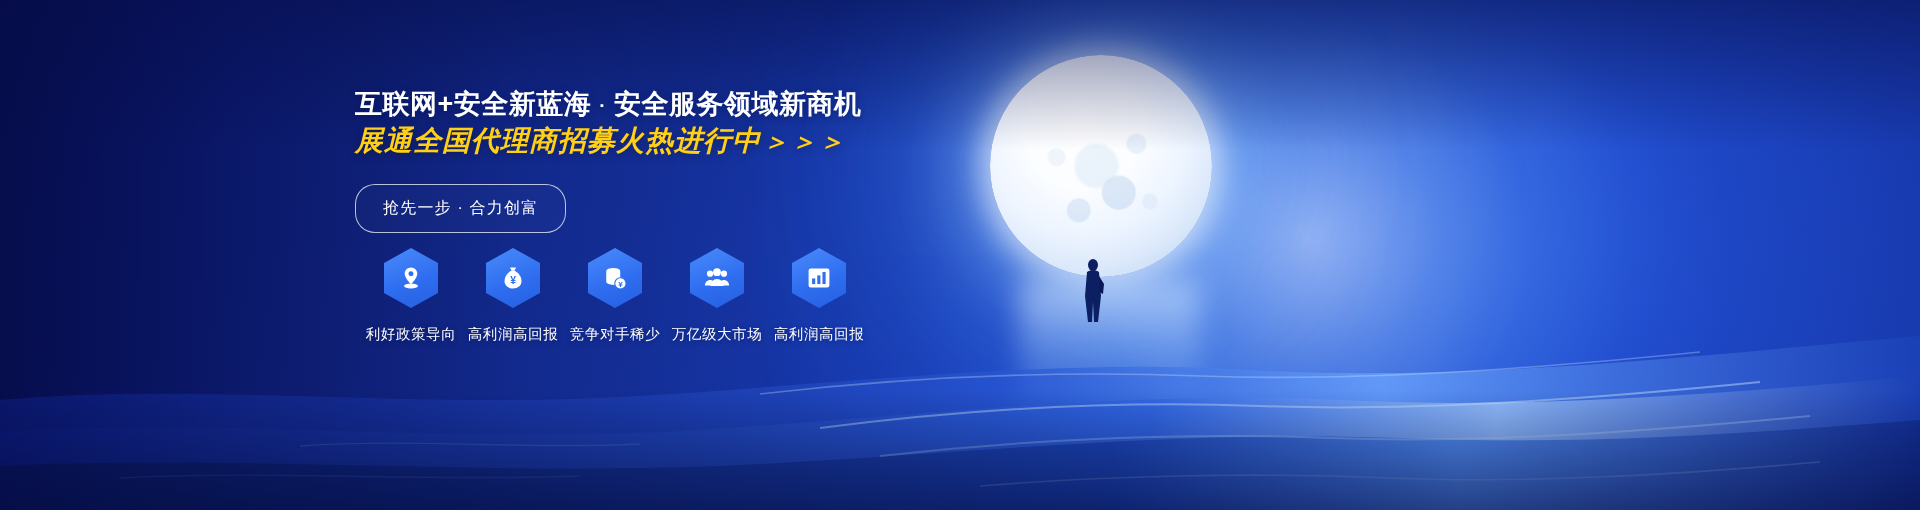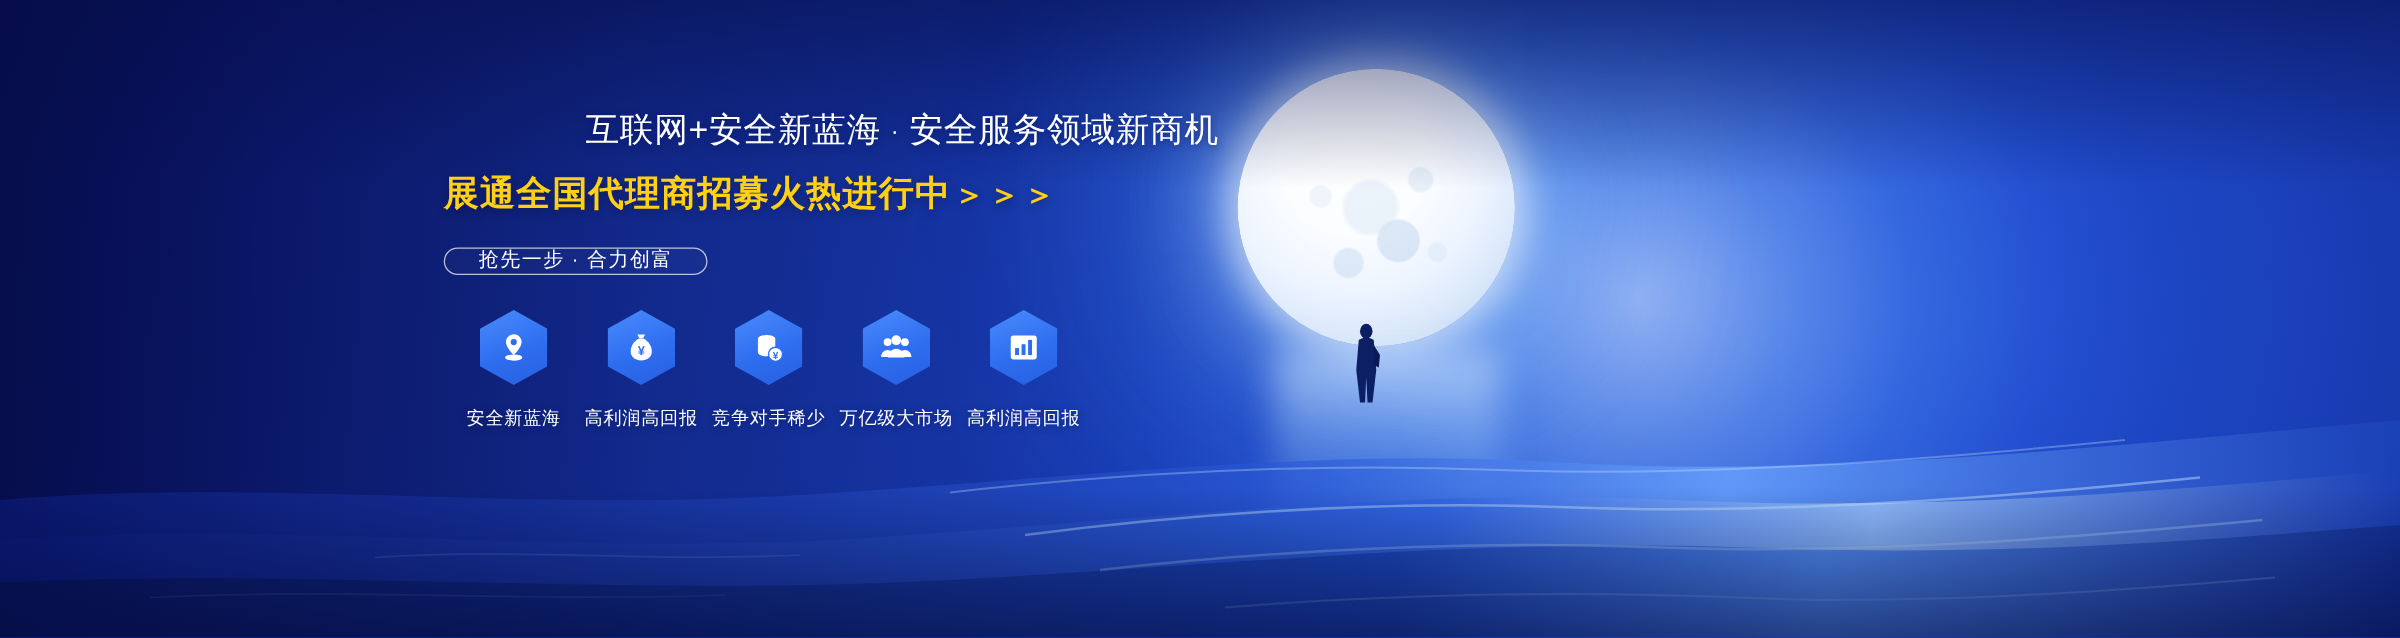--- a/index.html
+++ b/index.html
@@ -102,51 +102,50 @@
   .content {
     position:absolute;
     left:355px; top:88px;
     width:620px;
   }
 
   .headline {
     font-size:27px;
     line-height:1.25;
     color:#ffffff;
-    font-weight:400;
+    font-weight:700;
     letter-spacing:0.5px;
     white-space:nowrap;
     text-shadow:0 1px 6px rgba(0,20,90,0.55);
-    text-align:right;
   }
   .headline .sep { margin:0 8px; font-size:19px; vertical-align:middle; }
 
   .subline {
-    margin-top:14px;
     font-size:28px;
     font-weight:bold;
     color:#FFD016;
     letter-spacing:1px;
     white-space:nowrap;
     text-shadow:0 2px 8px rgba(20,10,0,0.35);
+    font-style:italic;
   }
   .subline .arrows {
     color:#FFD016;
     font-weight:bold;
     font-size:25px;
     letter-spacing:3px;
     margin-left:2px;
   }
 
   .pill {
     margin-top:24px;
     display:inline-flex;
     align-items:center;
     justify-content:center;
-    height:22px;
+    height:49px;
     padding:0 27px;
     border:1px solid rgba(255,255,255,0.72);
     border-radius:20px;
     color:#ffffff;
     font-size:16px;
     letter-spacing:1.2px;
     white-space:nowrap;
     background:rgba(255,255,255,0.02);
   }
 
@@ -266,21 +265,21 @@
       <div class="hexwrap">
         <div class="hex"></div>
         <div class="hex-ico">
           <svg width="26" height="26" viewBox="0 0 24 24" xmlns="http://www.w3.org/2000/svg">
             <path d="M12 2.2c-3.2 0-5.8 2.6-5.8 5.8 0 4.2 5.8 9.6 5.8 9.6s5.8-5.4 5.8-9.6c0-3.2-2.6-5.8-5.8-5.8z" fill="#ffffff"></path>
             <circle cx="12" cy="8" r="2.3" fill="#2f6ef0"></circle>
             <ellipse cx="12" cy="19.4" rx="6.4" ry="2.3" fill="#ffffff"></ellipse>
           </svg>
         </div>
       </div>
-      <div class="feature-label">安全新蓝海</div>
+      <div class="feature-label">利好政策导向</div>
     </div>
 
     <div class="feature">
       <div class="hexwrap">
         <div class="hex"></div>
         <div class="hex-ico">
           <svg width="26" height="26" viewBox="0 0 24 24" xmlns="http://www.w3.org/2000/svg">
             <path d="M9.2 2.4 L14.8 2.4 L13.4 5.2 L10.6 5.2 Z" fill="#ffffff"></path>
             <path d="M10.4 5.4 C6.6 7.4 4.2 11 4.2 15 c0 4 3.4 6.6 7.8 6.6 s7.8-2.6 7.8-6.6 c0-4-2.4-7.6-6.2-9.6 z" fill="#ffffff"></path>
             <text x="12" y="17.4" font-size="9.5" font-family="'Liberation Sans',sans-serif" font-weight="bold" fill="#2f6ef0" text-anchor="middle">¥</text>

